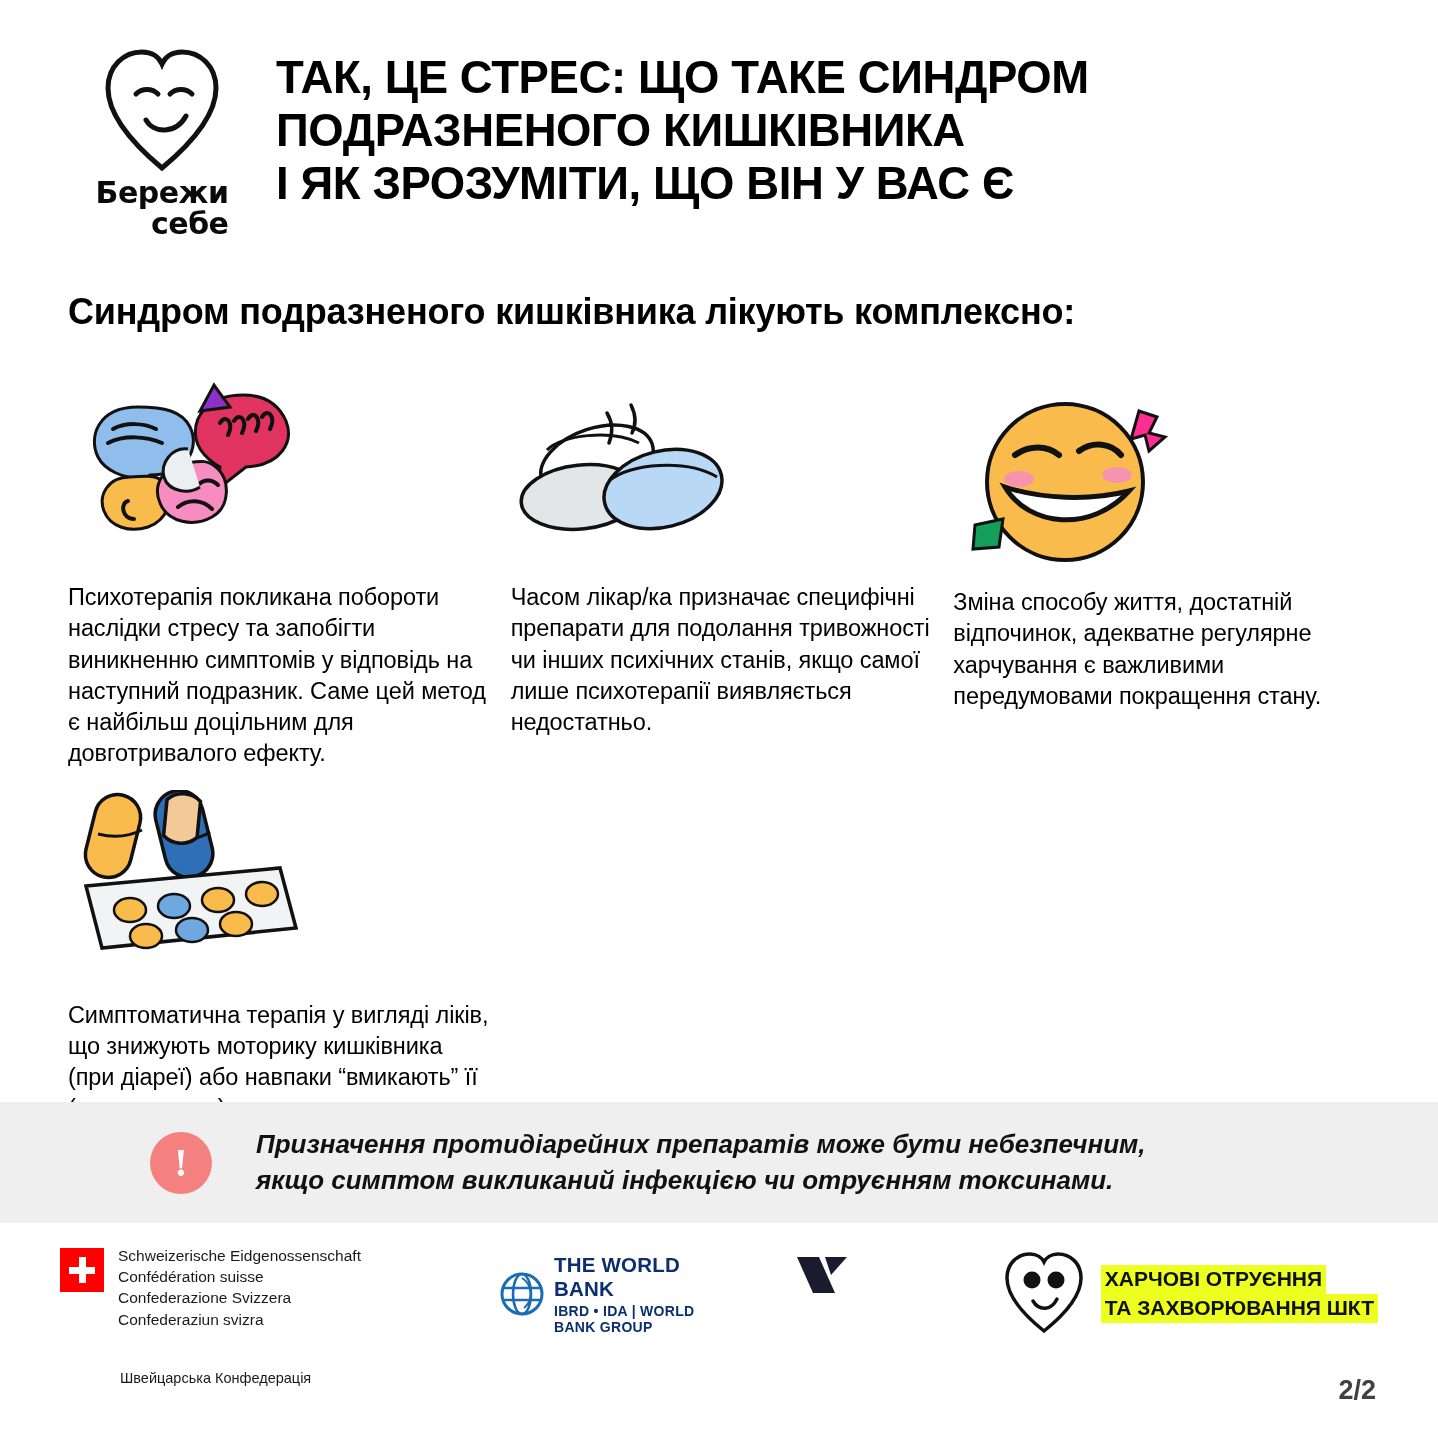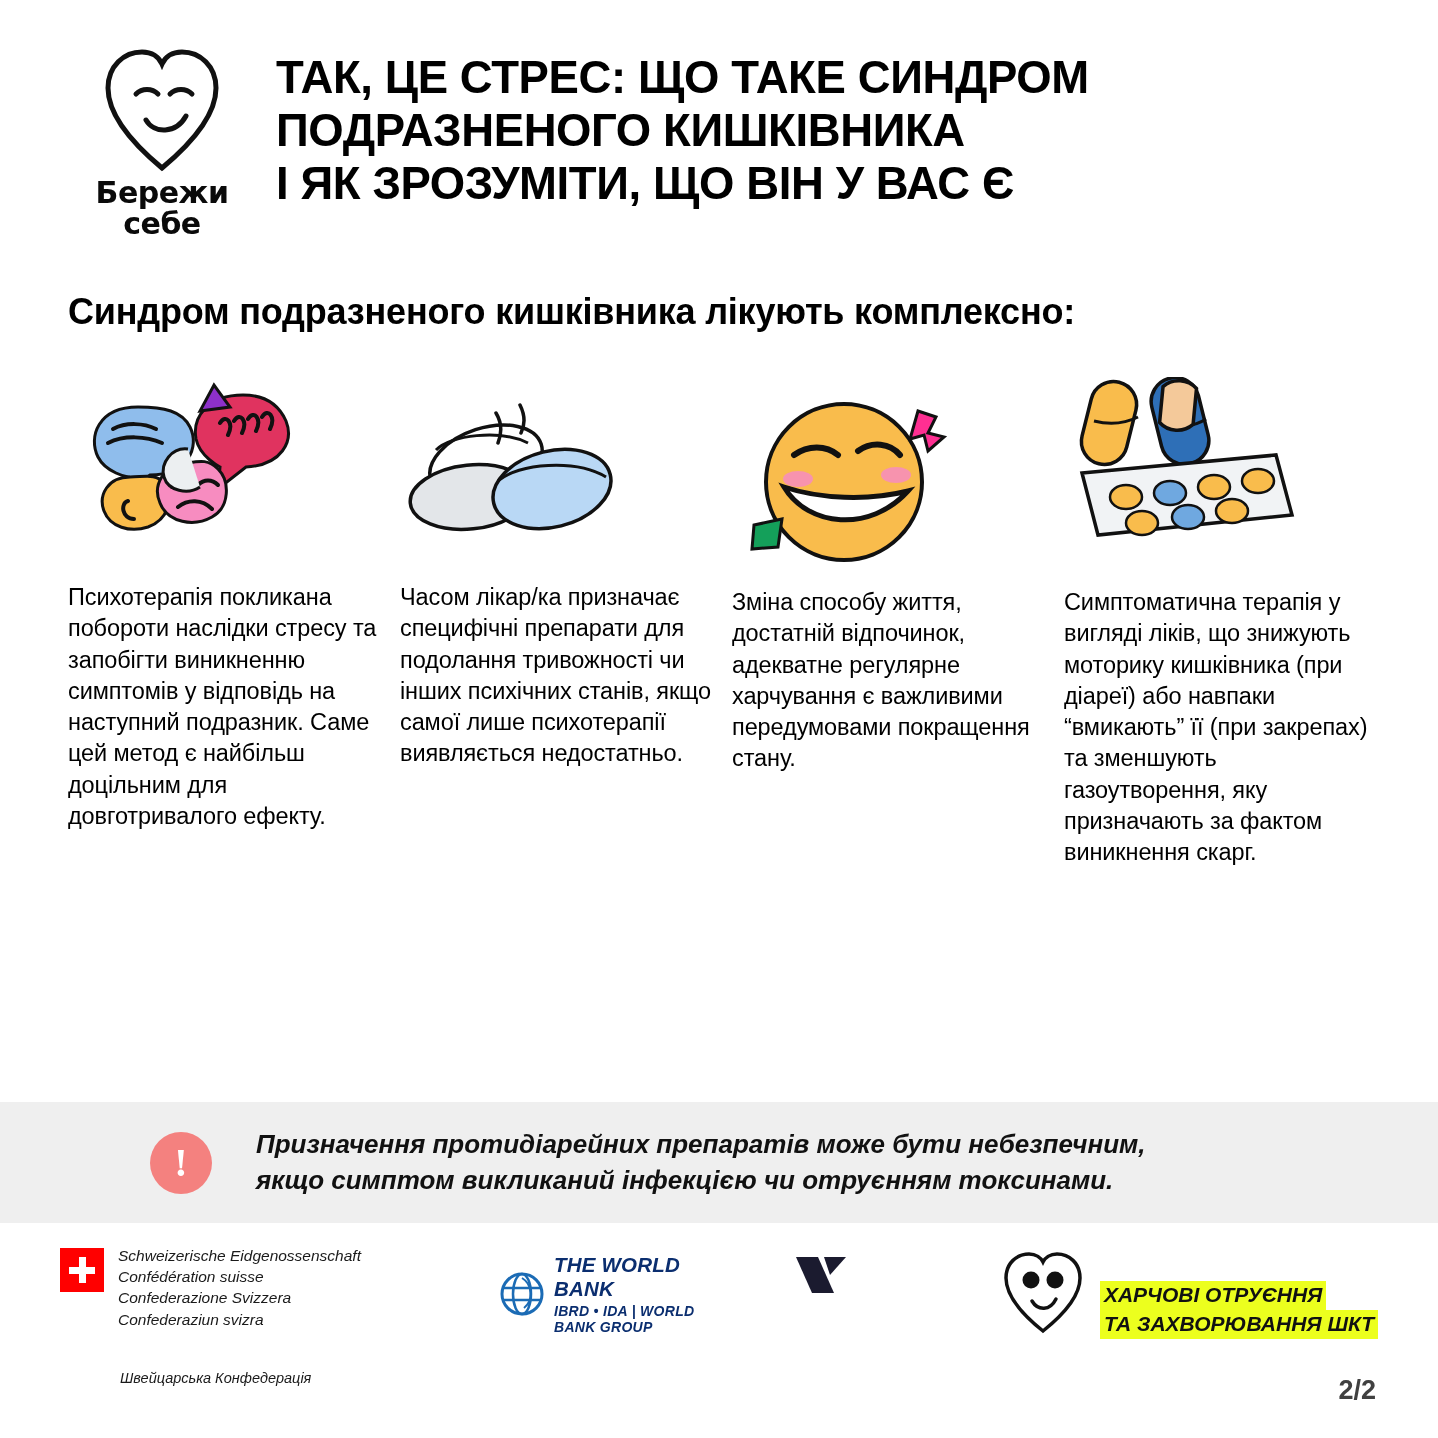--- a/index.html
+++ b/index.html
@@ -32,21 +32,21 @@
     align-items: center;
     padding-top: 4px;
   }
   .brand svg { display: block; }
   .brand-text {
     font-family: "DejaVu Sans", sans-serif;
     font-weight: bold;
     font-size: 30px;
     line-height: 1.02;
     letter-spacing: -0.5px;
-    text-align: center;
+    text-align: right;
     margin-top: 4px;
   }
   .brand-text span { display: block; }
   .title {
     flex: 1;
     padding-left: 14px;
     padding-top: 10px;
   }
   .title h1 {
     font-family: "Liberation Sans", sans-serif;
@@ -64,21 +64,21 @@
     padding: 52px 60px 0 68px;
     font-size: 36px;
     font-weight: bold;
     letter-spacing: -0.2px;
     color: #000;
   }
 
   
   .grid {
     display: grid;
-    grid-template-columns: 1fr 1fr 1fr 1fr;
+    grid-template-columns: 1fr 1fr 1fr;
     column-gap: 62px;
     row-gap: 8px;
     padding: 44px 62px 0 68px;
     gap: 20px;
   }
   .cell { display: block; }
   .cell .art {
     height: 185px;
     display: flex;
     align-items: flex-end;
@@ -134,21 +134,20 @@
     top: 1223px;
     width: 100%;
     height: 215px;
     background: #fff;
     padding: 0 60px;
   }
   .logos {
     display: flex;
     align-items: flex-start;
     padding-top: 22px;
-    font-style: italic;
   }
   .swiss {
     display: flex;
     align-items: flex-start;
     width: 400px;
   }
   .swiss-cross {
     width: 44px; height: 44px;
     background: #ff0000;
     position: relative;
@@ -191,21 +190,21 @@
   .wb-sub {
     font-size: 14px;
     font-weight: bold;
     color: #0b2e6f;
     letter-spacing: 0.3px;
     margin-top: 2px;
   }
   .ukr-logo { margin-left: 52px; padding-top: 6px; }
   .right-block {
     display: flex;
-    align-items: flex-end;
+    align-items: center;
     margin-left: 150px;
     padding-top: 4px;
   }
   .heart-icon { flex: 0 0 82px; }
   .hl-text { margin-left: 16px; }
   .hl-text span {
     display: block;
     background: #ecff1e;
     font-size: 21px;
     font-weight: bold;

